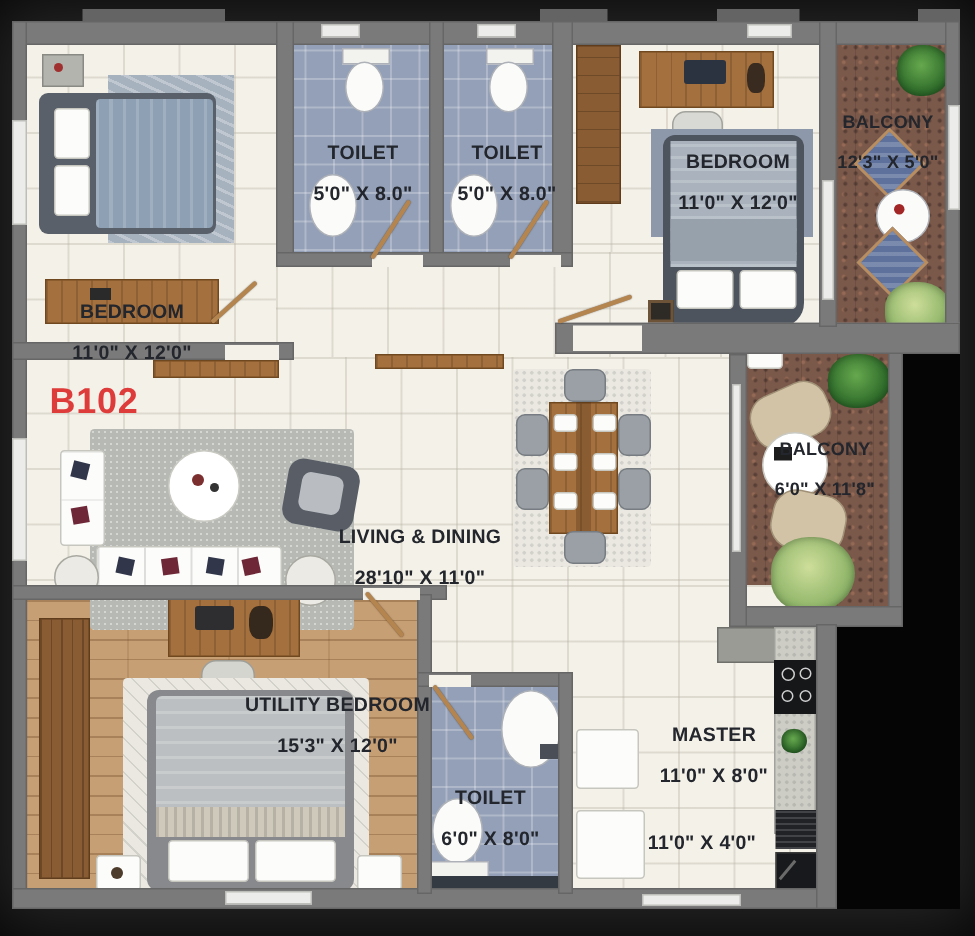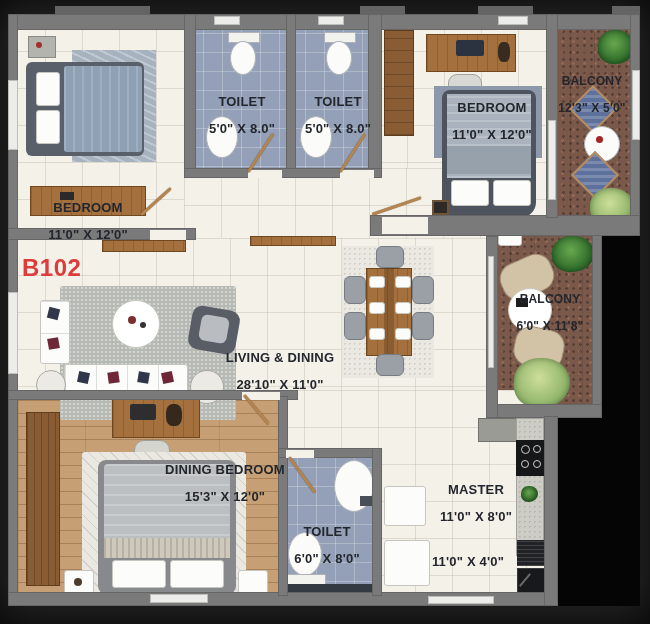--- a/index.html
+++ b/index.html
@@ -270,29 +270,29 @@
   </div>
   <div class="rlabel" style="left:198px;top:338px;width:164px">
     <span>LIVING &amp; DINING</span>
     <span>28'10" X 11'0"</span>
   </div>
   <div class="rlabel" style="left:498px;top:280px;width:104px;font-size:12px">
     <span>BALCONY</span>
     <span>6'0" X 11'8"</span>
   </div>
   <div class="rlabel" style="left:138px;top:450px;width:174px">
-    <span>DINING BEDROOM</span>
+    <span>UTILITY BEDROOM</span>
     <span>15'3" X 12'0"</span>
   </div>
   <div class="rlabel" style="left:282px;top:512px;width:90px">
     <span>TOILET</span>
     <span>6'0" X 8'0"</span>
   </div>
   <div class="rlabel" style="left:414px;top:470px;width:124px">
     <span>MASTER</span>
     <span>11'0" X 8'0"</span>
   </div>
   <div class="rlabel" style="left:406px;top:542px;width:124px">
     <span>11'0" X 4'0"</span>
   </div>
 
-  <div class="unit-label" style="left:22px;top:254px">B102</div>
+  <div class="unit-label" style="left:33px;top:254px">B102</div>
 </div>
 
 </body></html>

